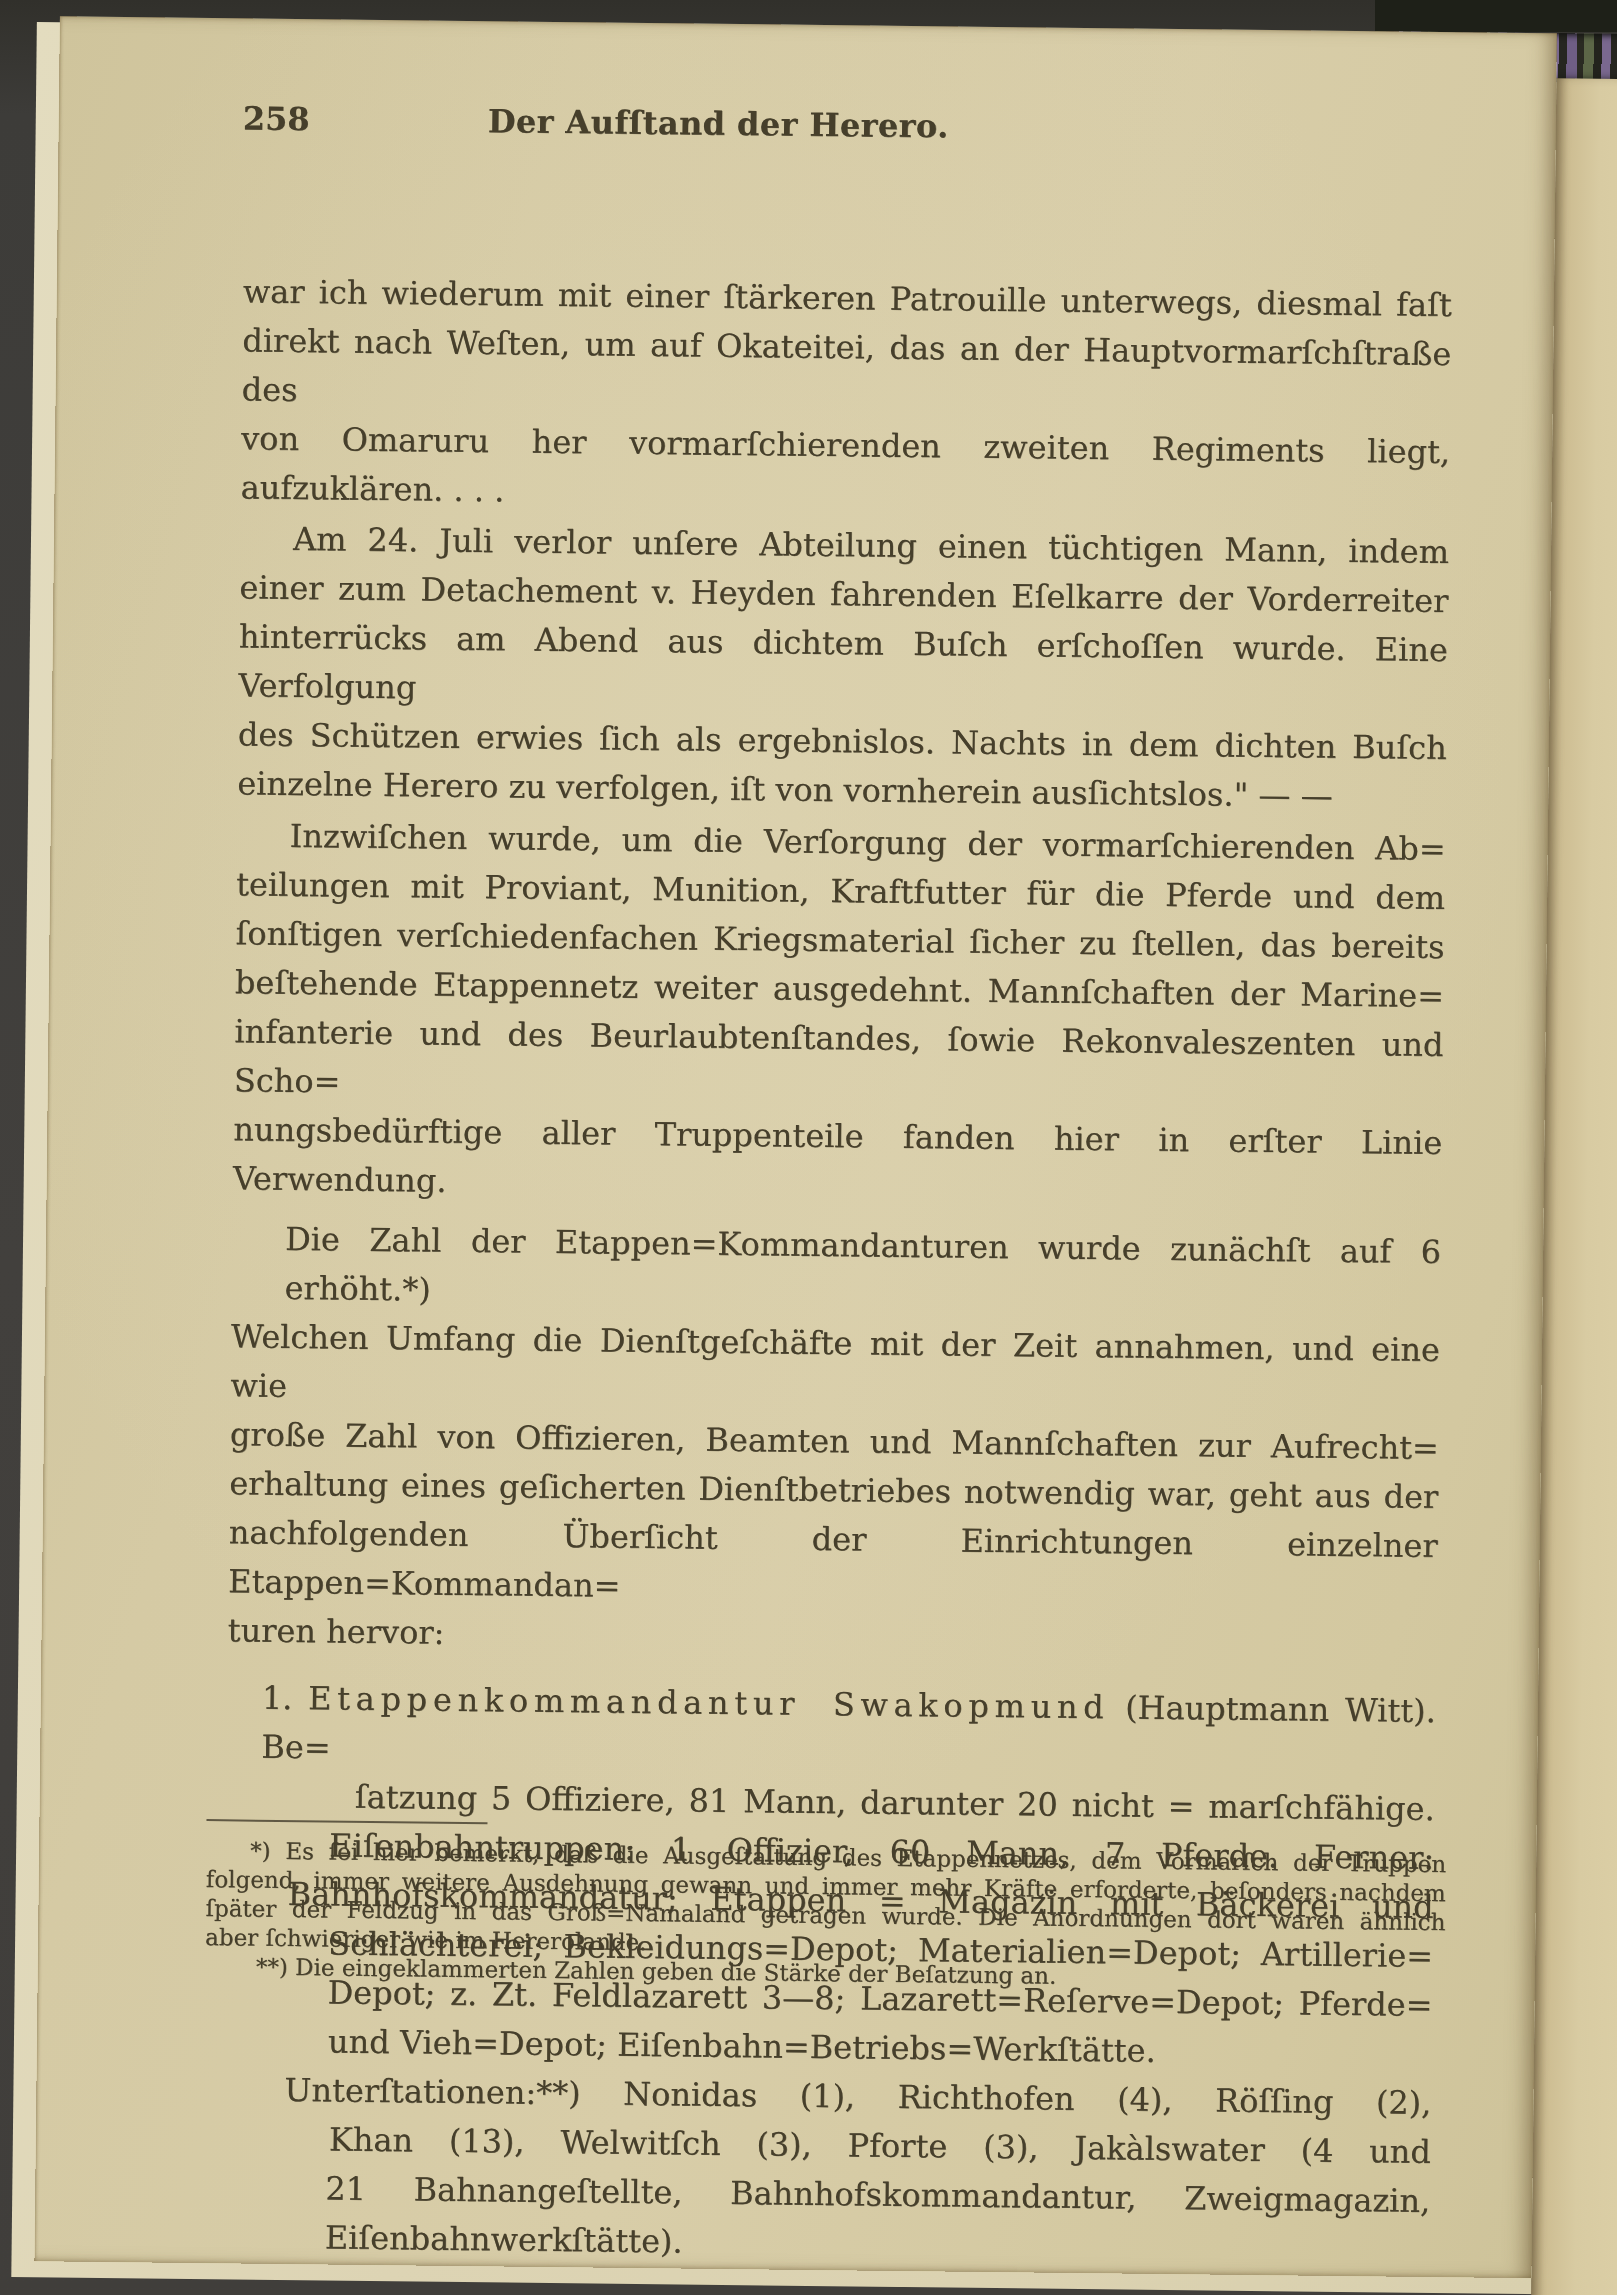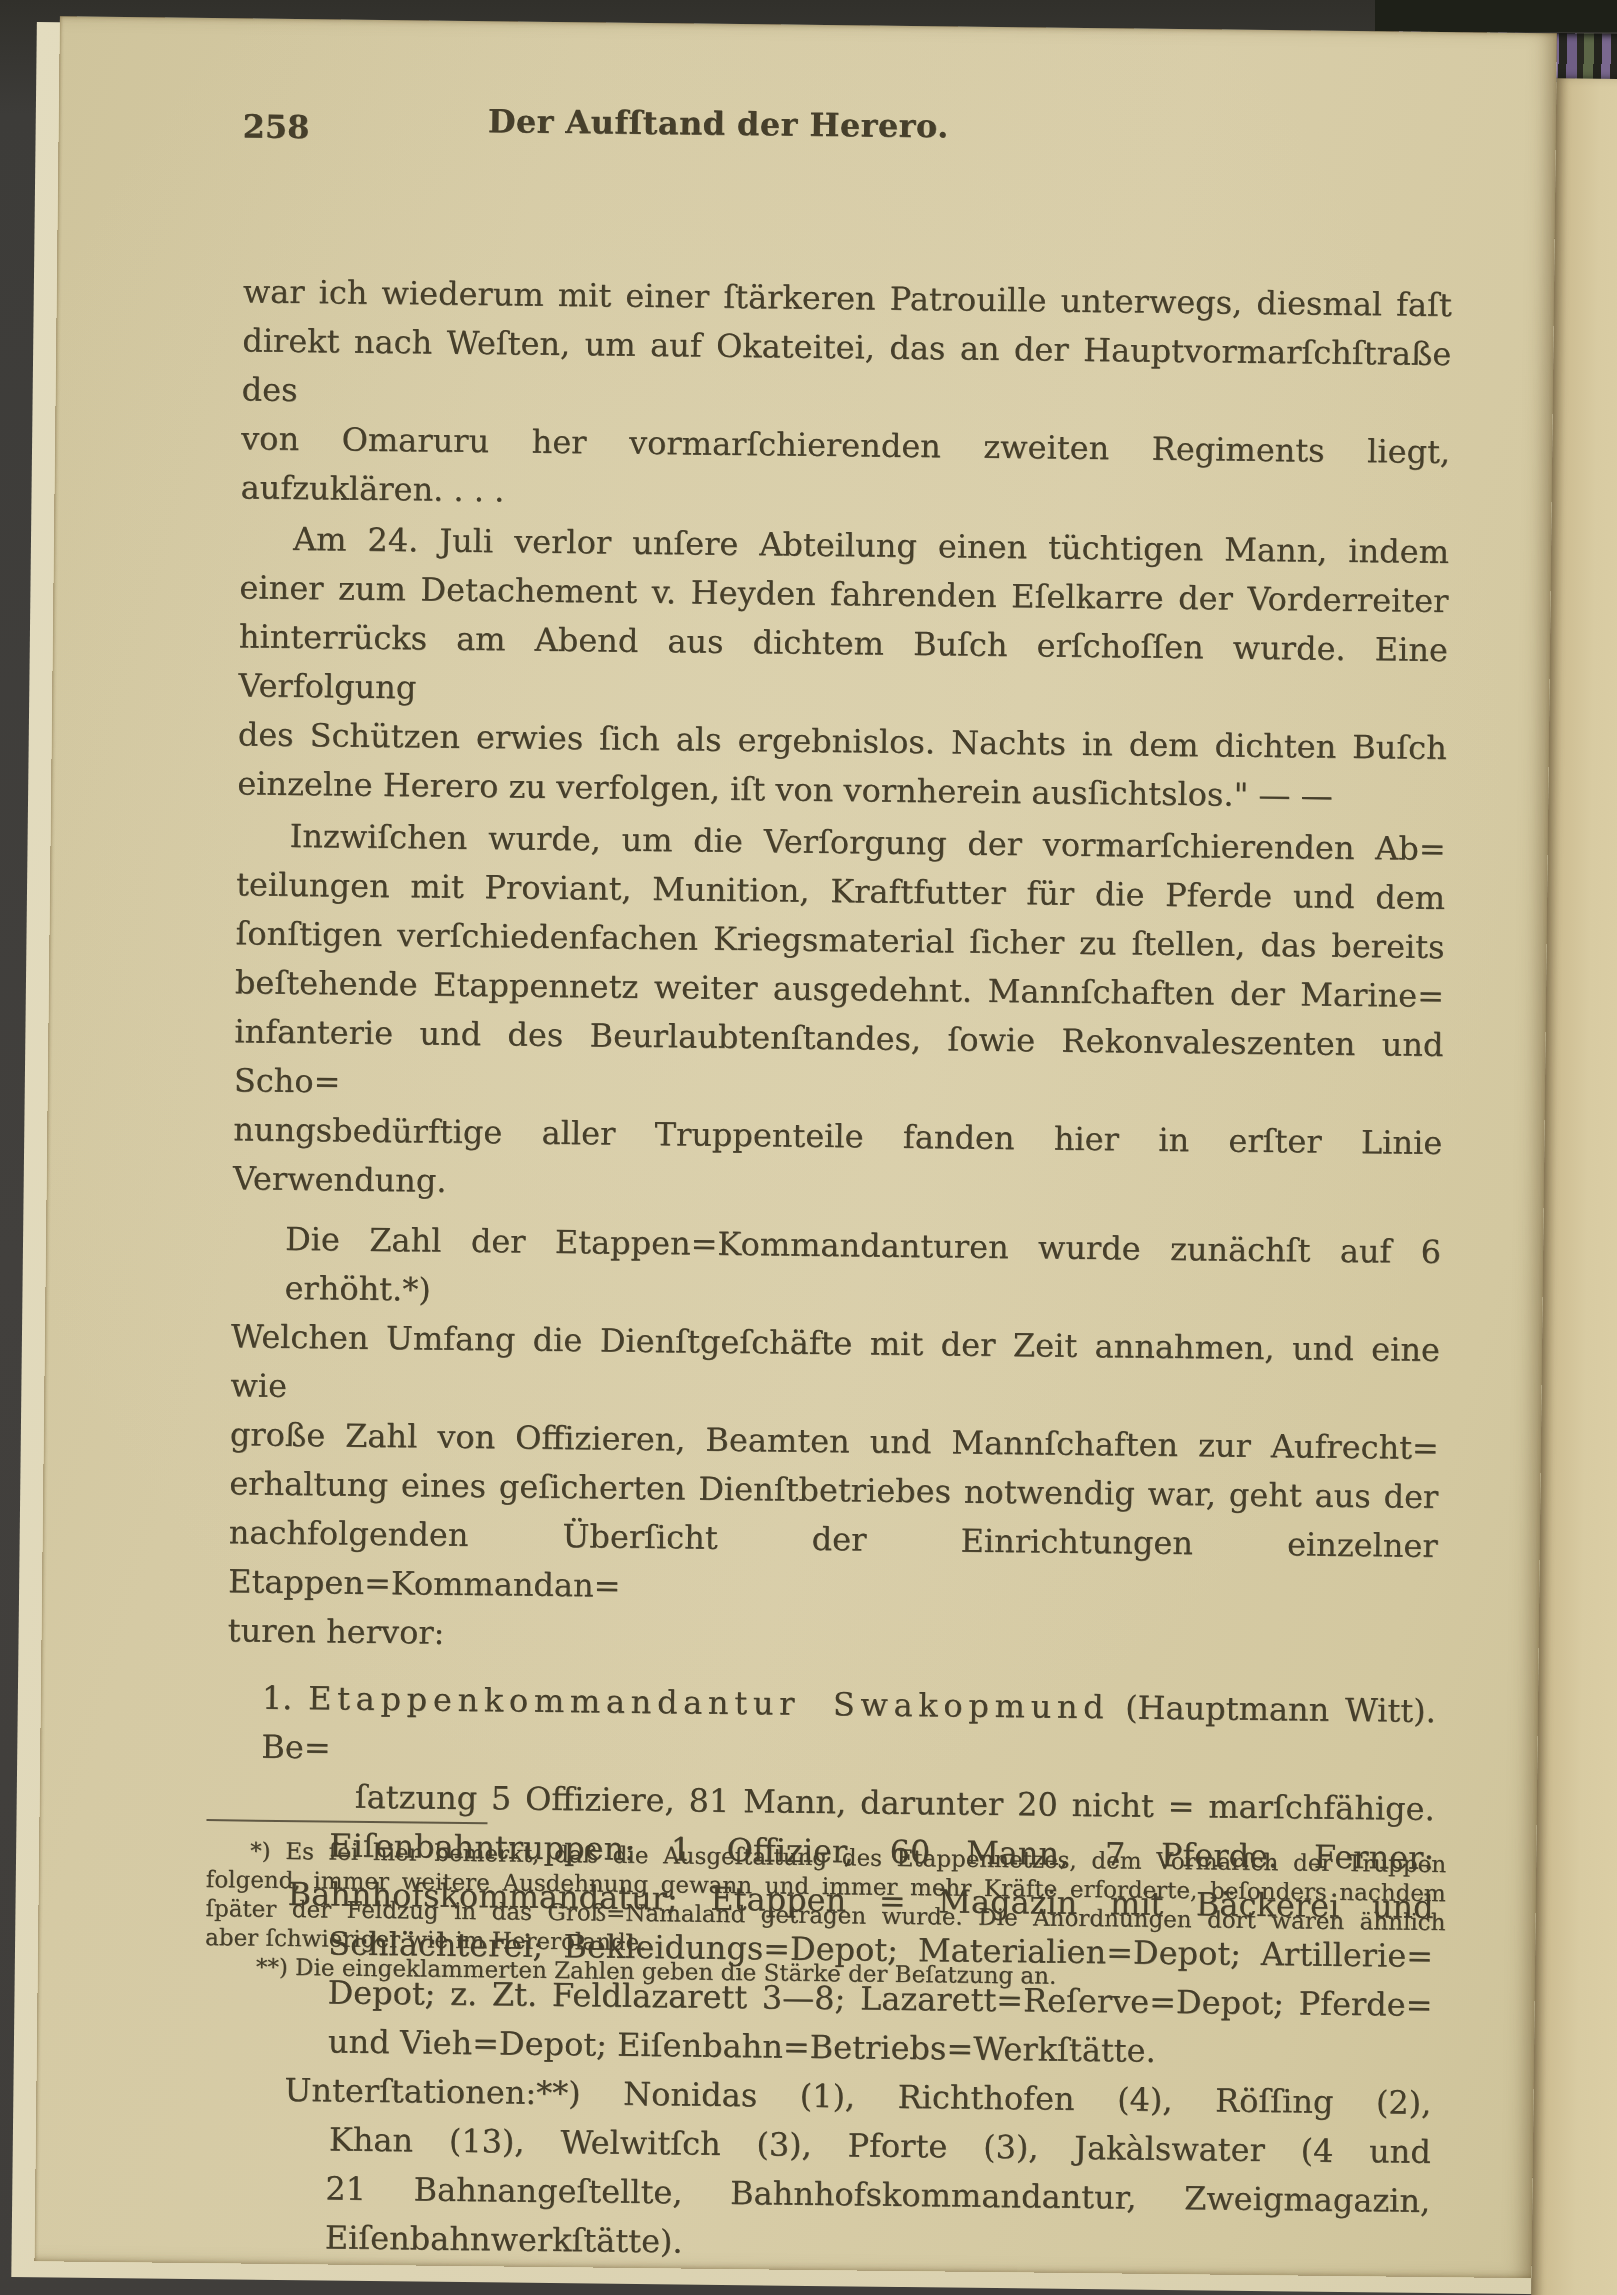--- a/index.html
+++ b/index.html
@@ -22,21 +22,21 @@
   .main-page{position:absolute;left:28px;top:4.9px;width:1497px;height:2245px;
          background:
            radial-gradient(ellipse 1132px 1456px at 45% 35%, rgba(223,214,180,.55), rgba(0,0,0,0) 70%),
            linear-gradient(105deg,#cfc49c 0%,#d5caa4 25%,#d8cda8 55%,#d3c8a0 85%,#cec39a 100%);
          box-shadow:inset -14.6px 0 21px -9.7px rgba(94,74,38,.60),
                     inset 2.4px 0 3.2px -1.6px rgba(120,100,60,.45),
                     inset 0 -4px 6.5px -3.2px rgba(110,90,50,.45),
                     inset 0 3.2px 4.9px -2.4px rgba(110,90,50,.35);}
   .ink{color:#463f2b;text-shadow:0.4px 0.3px 0 rgba(62,55,38,.55);}
   .header-row{position:absolute;top:81px;left:0;width:100%;height:39px;}
-  .pagenum{position:absolute;left:184px;top:8px;font-size:32px;font-weight:bold;}
+  .pagenum{position:absolute;left:184px;top:0;font-size:32px;font-weight:bold;}
   .runtitle{position:absolute;left:429px;top:0;font-size:32px;font-weight:bold;letter-spacing:0.4px;}
   .text-col{position:absolute;left:186px;top:249px;width:1209px;}
   .para{margin:0;}
   .ln{text-align:justify;text-justify:inter-word;white-space:normal;}
   .jl{text-align-last:justify;}
   .body-para .ln{font-size:32px;line-height:49px;}
   .list-para .ln{font-size:32px;line-height:49px;}
   .sperr{letter-spacing:5.7px;word-spacing:11.3px;}
   .foot-rule{position:absolute;left:167px;top:1801px;width:281px;height:2.4px;background:#4b4433;opacity:.85;}
   .footnotes{position:absolute;left:167px;top:1818px;width:1240px;}

